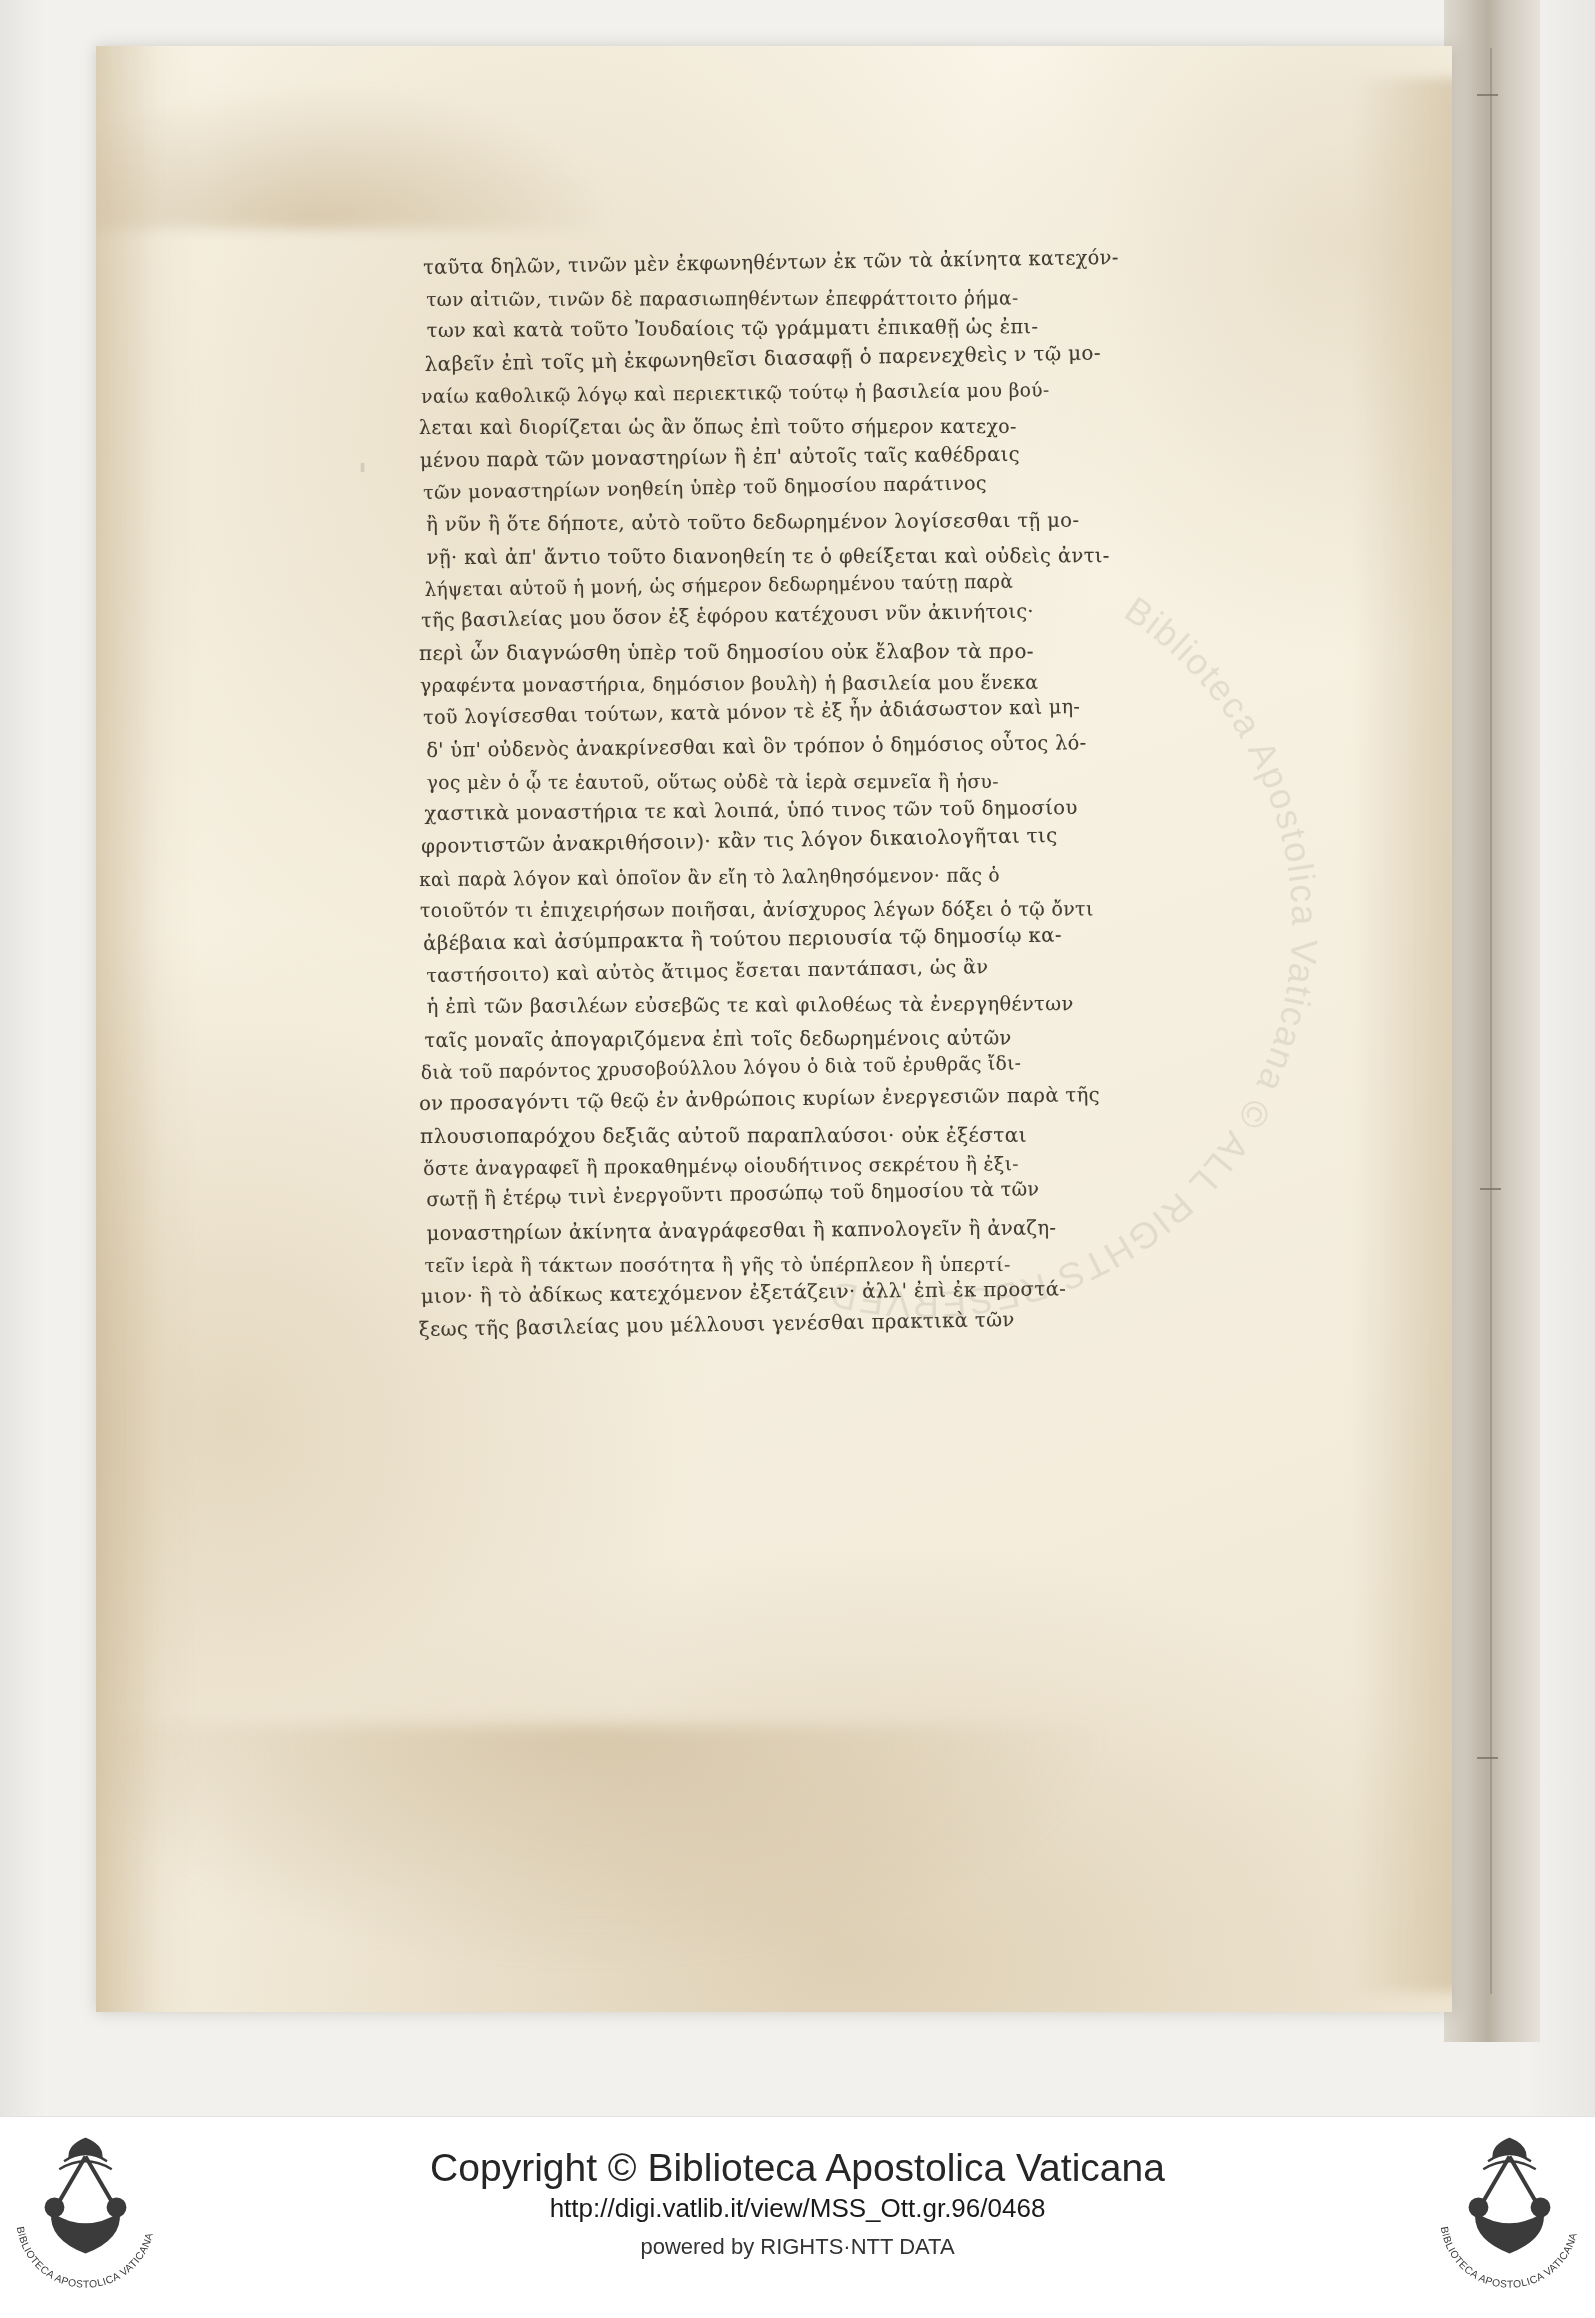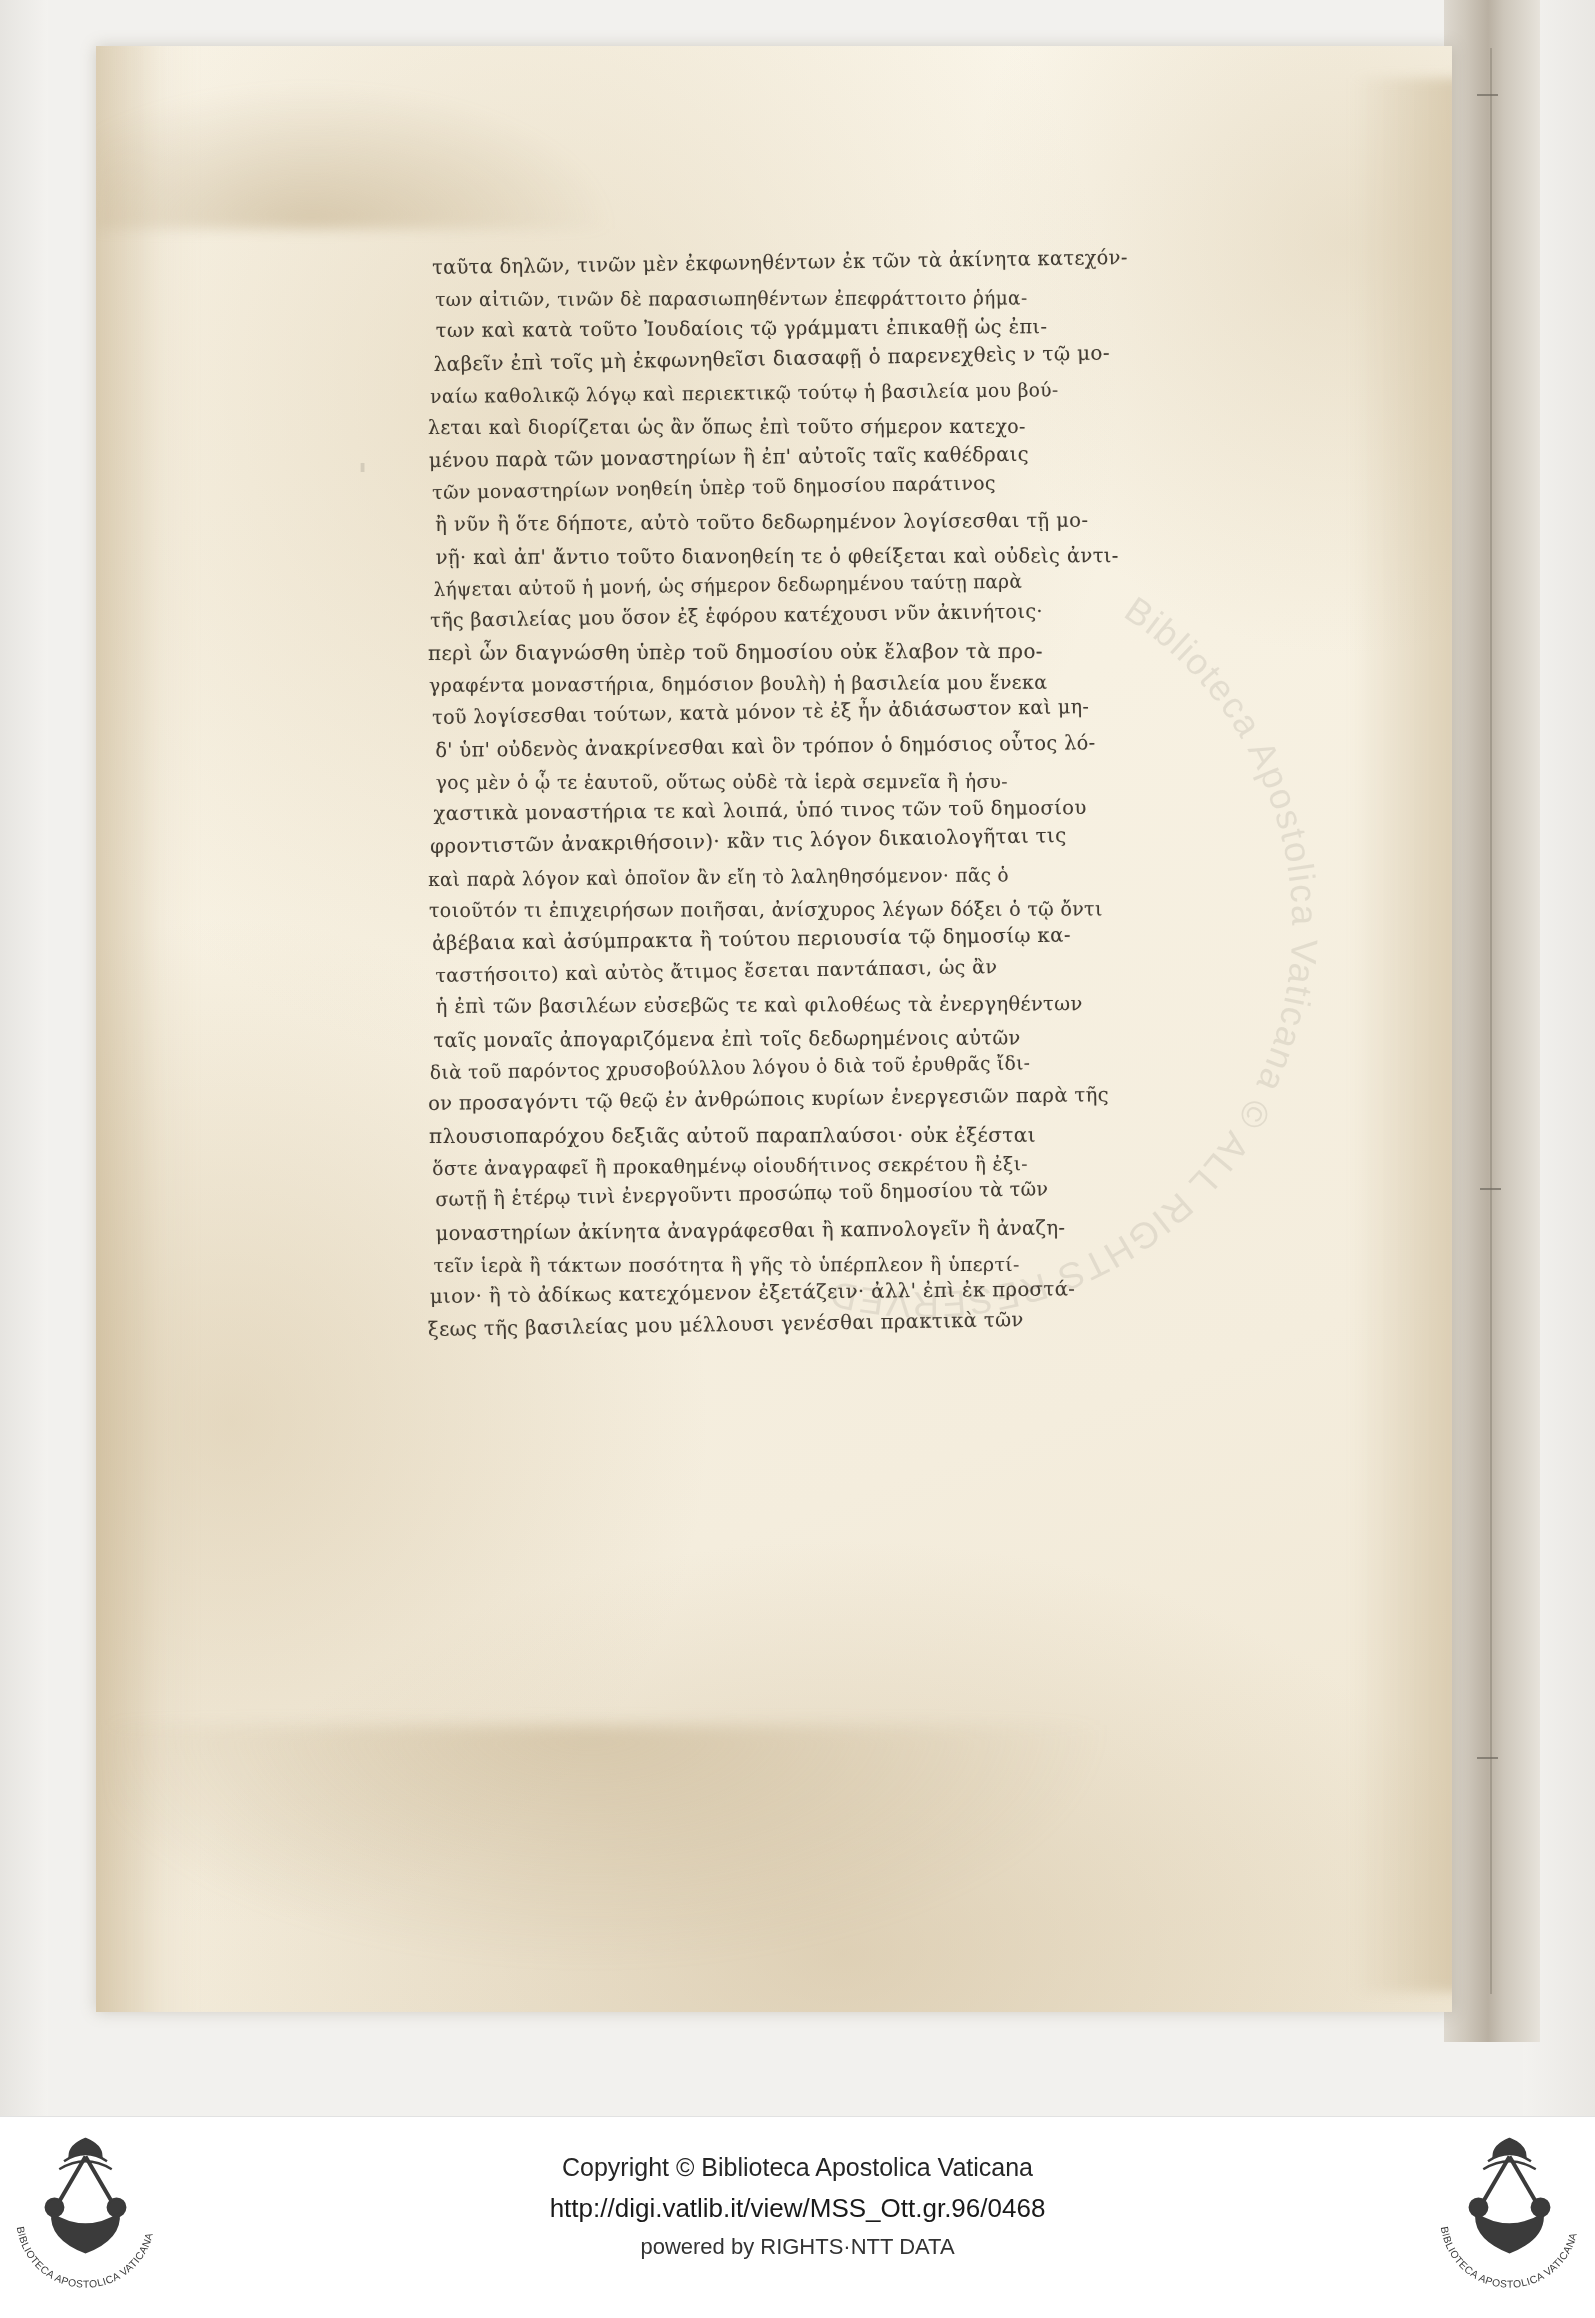--- a/index.html
+++ b/index.html
@@ -139,21 +139,21 @@
   #watermark-2 text {
     font-family: "Liberation Sans", sans-serif;
     font-size: 48px;
     letter-spacing: 2px;
     fill: #9d9convenience;
   }
 
   
   #text-block {
     position: absolute;
-    left: 432px;
+    left: 423px;
     top: 255px;
     width: 861px;
   }
   .ms-line {
     font-family: "DejaVu Serif", serif;
     font-size: 20px;
     color: #2a241d;
     letter-spacing: 0.4px;
     white-space: nowrap;
     margin-bottom: 9.2px;
@@ -172,21 +172,21 @@
     background: #ffffff;
     border-top: 0.8px solid #e2e2e2;
   }
   #footer-inner {
     position: absolute;
     left: 0; right: 0; top: 30px;
     text-align: center;
     color: #262626;
   }
   #footer-copyright {
-    font-size: 25px;
+    font-size: 39px;
     line-height: 41px;
     font-family: "Liberation Sans", sans-serif;
   }
   #footer-url {
     font-size: 26px;
     line-height: 40px;
     font-family: "Liberation Sans", sans-serif;
     color: #1a1a1a;
   }
   #footer-powered {

